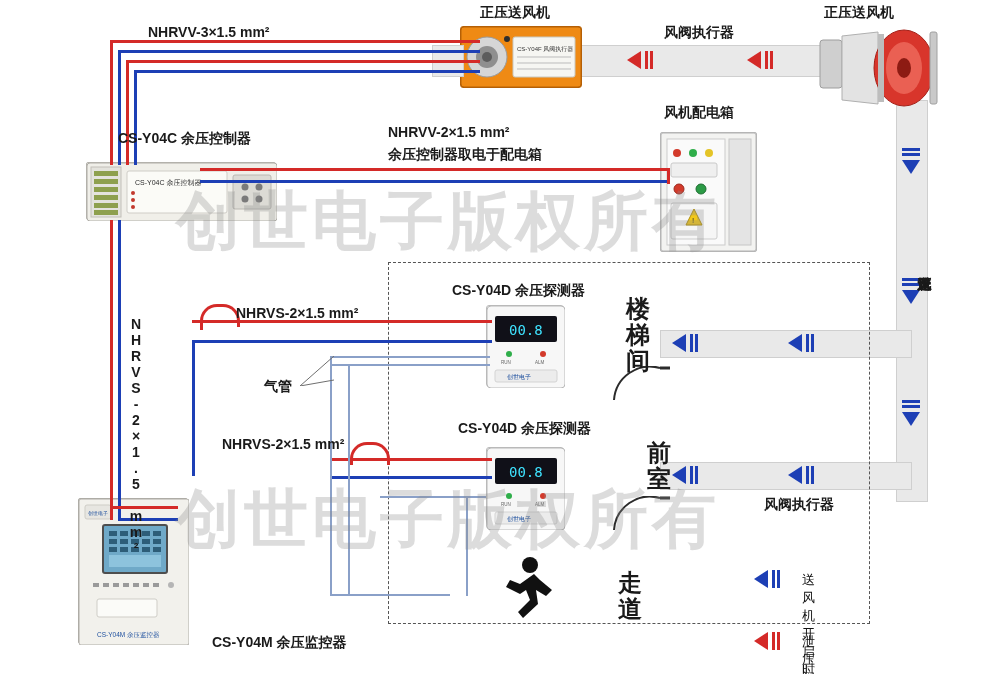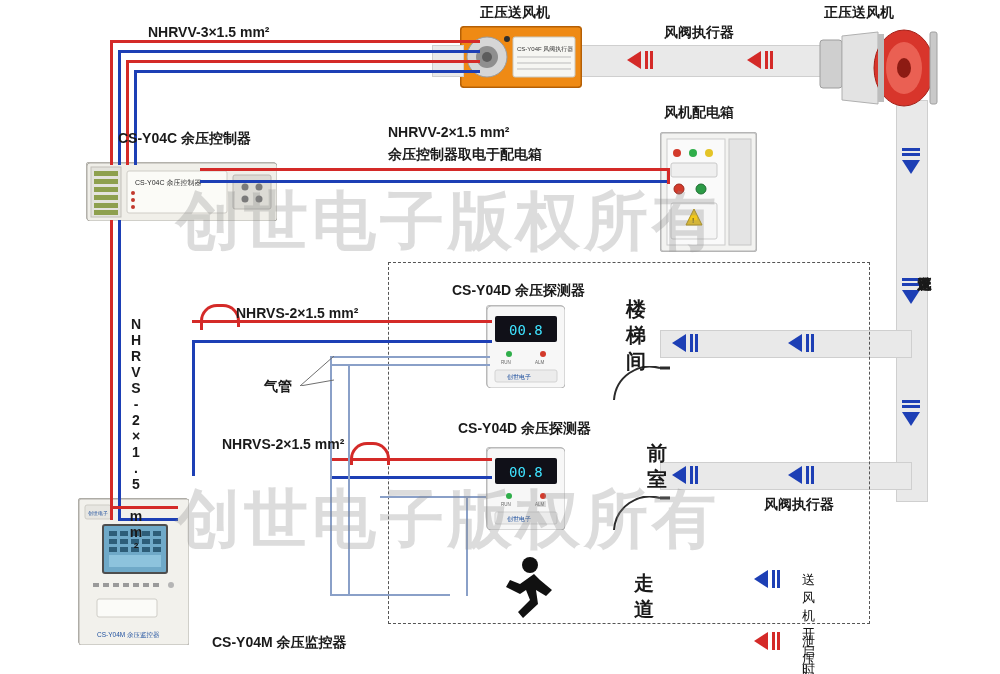--- a/index.html
+++ b/index.html
@@ -6,21 +6,21 @@
   body{
     width:1000px;height:674px;
     background:#ffffff;
     font-family:"Liberation Sans","DejaVu Sans",sans-serif;
     position:relative;
     overflow:hidden;
   }
   .stage{position:absolute;left:0;top:0;width:1000px;height:674px;}
   .lbl{position:absolute;font-size:14px;color:#1a1a1a;white-space:nowrap;}
   .lbl.b{font-weight:bold;}
-  .big{font-size:20px;font-weight:bold;letter-spacing:2px;}
+  .big{font-size:24px;font-weight:bold;letter-spacing:2px;}
   .vert{writing-mode:vertical-rl;text-orientation:upright;}
   .wm{
     position:absolute;
     font-size:64px;
     font-weight:bold;
     color:rgba(140,140,140,0.30);
     white-space:nowrap;
     letter-spacing:4px;
     pointer-events:none;
     font-family:"DejaVu Sans",sans-serif;
@@ -353,21 +353,21 @@
   <div class="lbl b vert" style="left:128px;top:316px;">NHRVS-2×1.5 mm²</div>
 
   <div class="lbl b" style="left:236px;top:305px;">NHRVS-2×1.5 mm²</div>
   <div class="lbl b" style="left:222px;top:436px;">NHRVS-2×1.5 mm²</div>
   <div class="lbl b" style="left:452px;top:282px;">CS-Y04D 余压探测器</div>
   <div class="lbl b" style="left:458px;top:420px;">CS-Y04D 余压探测器</div>
   <div class="lbl b" style="left:264px;top:378px;">气管</div>
 
   <div class="lbl big" style="left:626px;top:296px;width:34px;line-height:26px;white-space:normal;"><span>楼梯间</span></div>
   <div class="lbl big" style="left:647px;top:440px;width:34px;line-height:26px;white-space:normal;"><span>前室</span></div>
-  <div class="lbl big" style="left:634px;top:570px;width:34px;line-height:26px;white-space:normal;"><span>走道</span></div>
+  <div class="lbl big" style="left:618px;top:570px;width:34px;line-height:26px;white-space:normal;"><span>走道</span></div>
   <div class="lbl b" style="left:764px;top:496px;">风阀执行器</div>
   <div class="lbl b" style="left:212px;top:634px;">CS-Y04M 余压监控器</div>
 
   <div style="position:absolute;left:754px;top:570px;">
     <div class="bars" style="left:18px;top:0px;">
         <i></i>
         <i></i>
       </div>
     <div class="arrow arrow-left" style="left:0px;top:0px;"></div>
     <div class="legend-txt" style="left:48px;top:1px;">送风机开启时气体流向</div>

